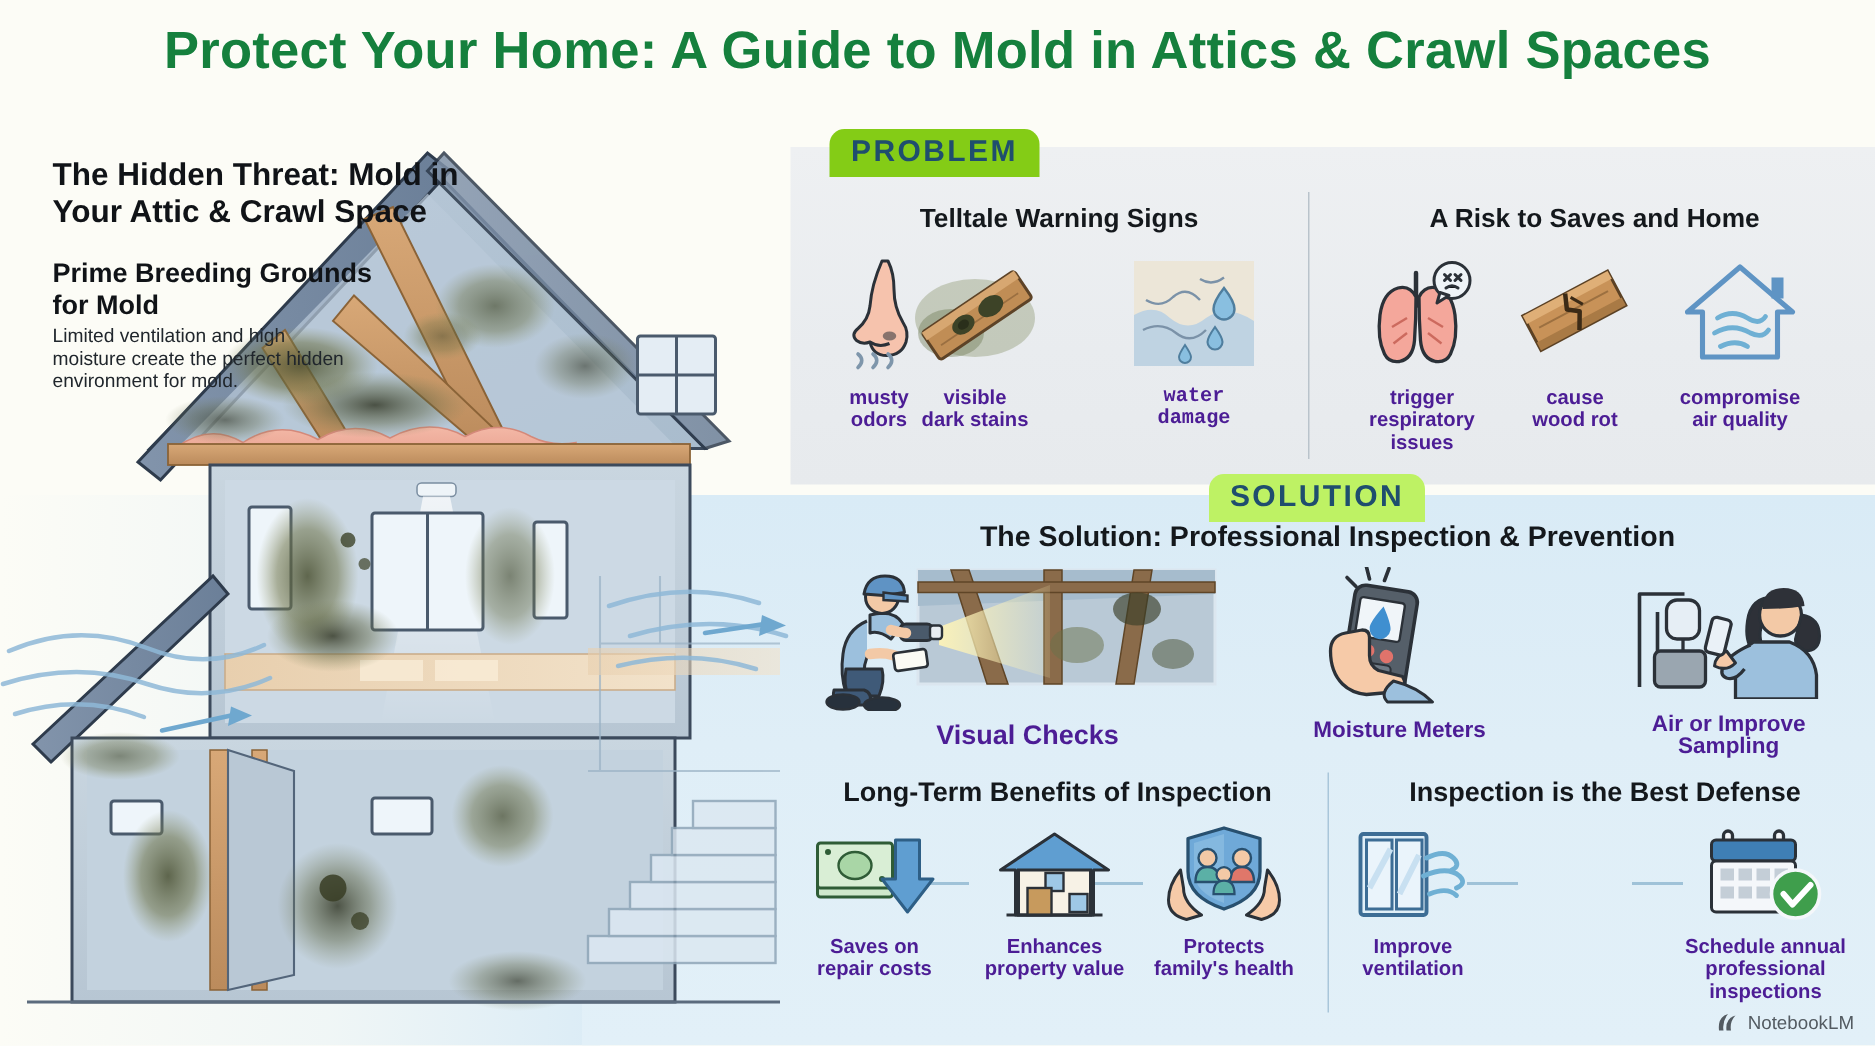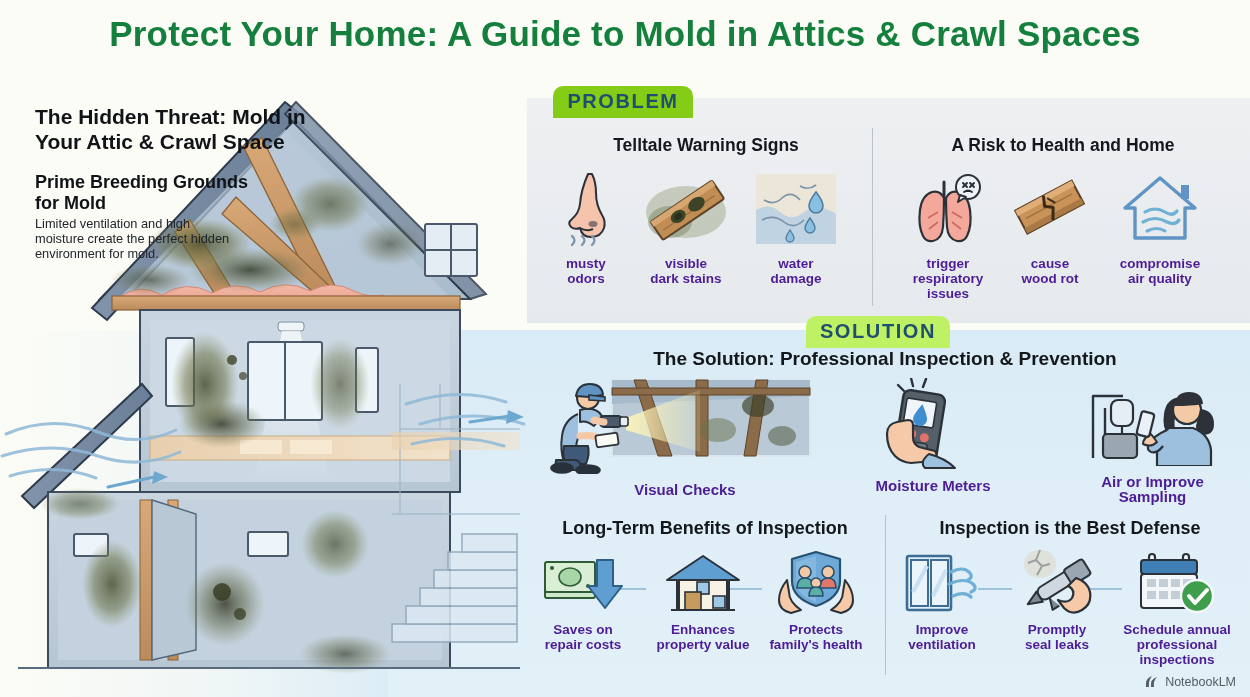--- a/index.html
+++ b/index.html
@@ -266,55 +266,55 @@
       <g fill="none" stroke="#7e96ab" stroke-width="2.4" stroke-linecap="round">
         <path d="M14,66 q5,4 0,9"></path>
         <path d="M24,66 q5,4 0,9"></path>
         <path d="M34,66 q5,4 0,9"></path>
       </g>
     </svg>
     <div class="cap">musty
 odors</div>
   </div>
 
-  <div class="cell" style="left:640px;top:170px;width:92px;text-align:center;">
+  <div class="cell" style="left:604px;top:170px;width:92px;text-align:center;">
     <svg class="art" width="92" height="78" viewBox="0 0 92 78">
       <ellipse cx="46" cy="42" rx="40" ry="26" fill="#7f8a5c" opacity=".35"></ellipse>
       <ellipse cx="30" cy="52" rx="22" ry="16" fill="#6c7750" opacity=".4"></ellipse>
       <g transform="rotate(-34 46 40)">
         <rect x="10" y="30" width="74" height="22" rx="2" fill="#c08d55" stroke="#5d4327" stroke-width="2"></rect>
         <rect x="10" y="30" width="74" height="6" fill="#d7a771"></rect>
         <line x1="16" y1="44" x2="78" y2="44" stroke="#9a6f41" stroke-width="1.2"></line>
         <ellipse cx="36" cy="41" rx="8" ry="6" fill="#3d4327"></ellipse>
         <ellipse cx="58" cy="41" rx="9" ry="6.5" fill="#3d4327"></ellipse>
         <ellipse cx="36" cy="41" rx="4" ry="3" fill="#2a2f1b"></ellipse>
       </g>
     </svg>
     <div class="cap">visible
 dark stains</div>
   </div>
 
-  <div class="cell" style="left:750px;top:170px;width:92px;">
+  <div class="cell" style="left:750px;top:170px;width:92px;font-family:Liberation Mono, monospace;">
     <svg class="art" width="84" height="78" viewBox="0 0 84 78">
       <rect x="2" y="4" width="80" height="70" fill="#ece6d8"></rect>
       <path d="M2,40 q14,-8 24,2 q12,10 24,0 q14,-10 32,2 l0,30 -80,0z" fill="#bfd3e2"></path>
       <g fill="none" stroke="#7b92a8" stroke-width="1.6">
         <path d="M10,30 q10,6 18,-2 q9,-8 18,2"></path>
         <path d="M8,50 q12,-6 22,2 q10,8 20,-2"></path>
         <path d="M46,16 q8,5 16,-1"></path>
       </g>
       <path d="M62,22 q7,9 7,14 a7,7 0 0 1 -14,0 q0,-5 7,-14z" fill="#89bfe0" stroke="#4f7e9e" stroke-width="1.6"></path>
       <path d="M56,48 q5,7 5,10 a5,5 0 0 1 -10,0 q0,-3 5,-10z" fill="#89bfe0" stroke="#4f7e9e" stroke-width="1.4"></path>
       <path d="M36,60 q4,6 4,8 a4,4 0 0 1 -8,0 q0,-2 4,-8z" fill="#89bfe0" stroke="#4f7e9e" stroke-width="1.3"></path>
     </svg>
     <div class="cap">water
 damage</div>
   </div>
 
-  <div class="sec-h" style="left:898px;top:135px;width:330px;">A Risk to Health and Home</div>
+  <div class="sec-h" style="left:898px;top:135px;width:330px;">A Risk to Saves and Home</div>
 
   <div class="cell" style="left:900px;top:168px;width:96px;">
     <svg class="art" width="80" height="80" viewBox="0 0 80 80">
       <path d="M36,14 l0,22" stroke="#2b3138" stroke-width="3" fill="none" stroke-linecap="round"></path>
       <path d="M36,30 q-4,-8 -12,-6 q-10,3 -12,18 q-2,16 3,26 q3,6 10,5 q9,-2 10,-14 q1,-14 1,-29z" fill="#f4a79b" stroke="#2b3138" stroke-width="2.2" stroke-linejoin="round"></path>
       <path d="M38,30 q4,-8 12,-6 q10,3 12,18 q2,16 -3,26 q-3,6 -10,5 q-9,-2 -10,-14 q-1,-14 -1,-29z" fill="#f4a79b" stroke="#2b3138" stroke-width="2.2" stroke-linejoin="round"></path>
       <g fill="none" stroke="#cc6a5e" stroke-width="1.6">
         <path d="M30,44 l-10,6"></path>
           <path d="M30,54 l-9,7"></path>
         <path d="M44,44 l10,6"></path>
@@ -401,21 +401,21 @@
         <rect x="70" y="43" width="8" height="9" rx="2" fill="#e8edf2" stroke="#2b3138" stroke-width="1.6"></rect>
         <path d="M44,46 q8,2 10,2" stroke="#f3c9a6" stroke-width="7" stroke-linecap="round" fill="none"></path>
         <path d="M30,62 q14,-2 22,4" stroke="#f3c9a6" stroke-width="7" stroke-linecap="round" fill="none"></path>
         <rect x="46" y="60" width="22" height="12" rx="2" fill="#fbfbf5" stroke="#2b3138" stroke-width="1.8" transform="rotate(-8 57 66)"></rect>
         <path d="M14,72 q-2,12 2,18 l20,0 q4,-10 2,-18z" fill="#3f5a78" stroke="#2b3138" stroke-width="2" stroke-linejoin="round"></path>
         <path d="M6,86 q-2,8 6,10 l18,0 q2,-8 -4,-10z" fill="#3f5a78" stroke="#2b3138" stroke-width="2" stroke-linejoin="round"></path>
         <ellipse cx="12" cy="94" rx="11" ry="5" fill="#27313c" stroke="#2b3138" stroke-width="1.6"></ellipse>
         <ellipse cx="38" cy="96" rx="12" ry="5" fill="#27313c" stroke="#2b3138" stroke-width="1.6"></ellipse>
       </g>
     </svg>
-    <div class="cap" style="font-size:15px;font-weight:bold;">Visual Checks</div>
+    <div class="cap" style="font-size:18px;font-weight:bold;">Visual Checks</div>
   </div>
 
   <div class="cell" style="left:868px;top:378px;width:130px;">
     <svg class="art" width="112" height="92" viewBox="0 0 112 92">
       <g stroke="#2b3138" stroke-width="2.4" stroke-linecap="round" fill="none">
         <path d="M36,8 l-2,-8"></path>
           <path d="M46,9 l3,-8"></path>
           <path d="M27,13 l-6,-6"></path>
       </g>
       <rect x="22" y="14" width="42" height="66" rx="7" fill="#555f69" stroke="#2b3138" stroke-width="2.4" transform="rotate(9 43 47)"></rect>
@@ -521,39 +521,20 @@
       <g fill="none" stroke="#6fb0d4" stroke-width="3.2" stroke-linecap="round">
         <path d="M50,20 q12,-6 18,0 q5,5 -1,8"></path>
         <path d="M48,32 q16,-7 24,0 q5,5 -2,8"></path>
         <path d="M52,44 q12,-5 18,1"></path>
       </g>
     </svg>
     <div class="cap">Improve
 ventilation</div>
   </div>
 
-  <div class="cell" style="left:1012px;top:548px;width:90px;">
-    <svg class="art" width="86" height="66" viewBox="0 0 86 66">
-      <g stroke="#5b6b7d" stroke-width="2" fill="none">
-        <path d="M26,2 l-4,10 l6,6 l-5,9"></path>
-        <path d="M22,12 l-8,3"></path>
-          <path d="M28,18 l8,-2"></path>
-      </g>
-      <ellipse cx="26" cy="16" rx="16" ry="14" fill="#ddd3c0" opacity=".5"></ellipse>
-      <g transform="rotate(-32 46 36)">
-        <rect x="22" y="28" width="54" height="14" rx="6" fill="#cfd8e0" stroke="#2b3138" stroke-width="2"></rect>
-        <polygon points="22,30 8,36 22,42" fill="#7d8a96" stroke="#2b3138" stroke-width="2" stroke-linejoin="round"></polygon>
-        <rect x="56" y="26" width="22" height="18" rx="3" fill="#9aa6b0" stroke="#2b3138" stroke-width="2"></rect>
-        <path d="M30,42 l-4,12 l8,0" fill="#7d8a96" stroke="#2b3138" stroke-width="2" stroke-linejoin="round"></path>
-      </g>
-      <path d="M62,30 q12,4 14,14 q2,12 -8,18 q-10,6 -18,-2 l-6,-8 q10,4 14,-2 q4,-8 -4,-12z" fill="#f6caa8" stroke="#2b3138" stroke-width="2.2" stroke-linejoin="round"></path>
-    </svg>
-    <div class="cap">Promptly
-seal leaks</div>
-  </div>
 
   <div class="cell" style="left:1112px;top:552px;width:130px;">
     <svg class="art" width="84" height="62" viewBox="0 0 84 62">
       <g stroke="#2b3138" stroke-width="2.2" fill="none">
         <rect x="14" y="2" width="6" height="10" rx="3" fill="#f4f7fa"></rect>
         <rect x="48" y="2" width="6" height="10" rx="3" fill="#f4f7fa"></rect>
       </g>
       <rect x="6" y="8" width="56" height="14" rx="3" fill="#3f7fb5" stroke="#2b3138" stroke-width="2"></rect>
       <rect x="6" y="22" width="56" height="34" rx="3" fill="#f4f7fa" stroke="#2b3138" stroke-width="2"></rect>
       <g fill="#c4ced7">

